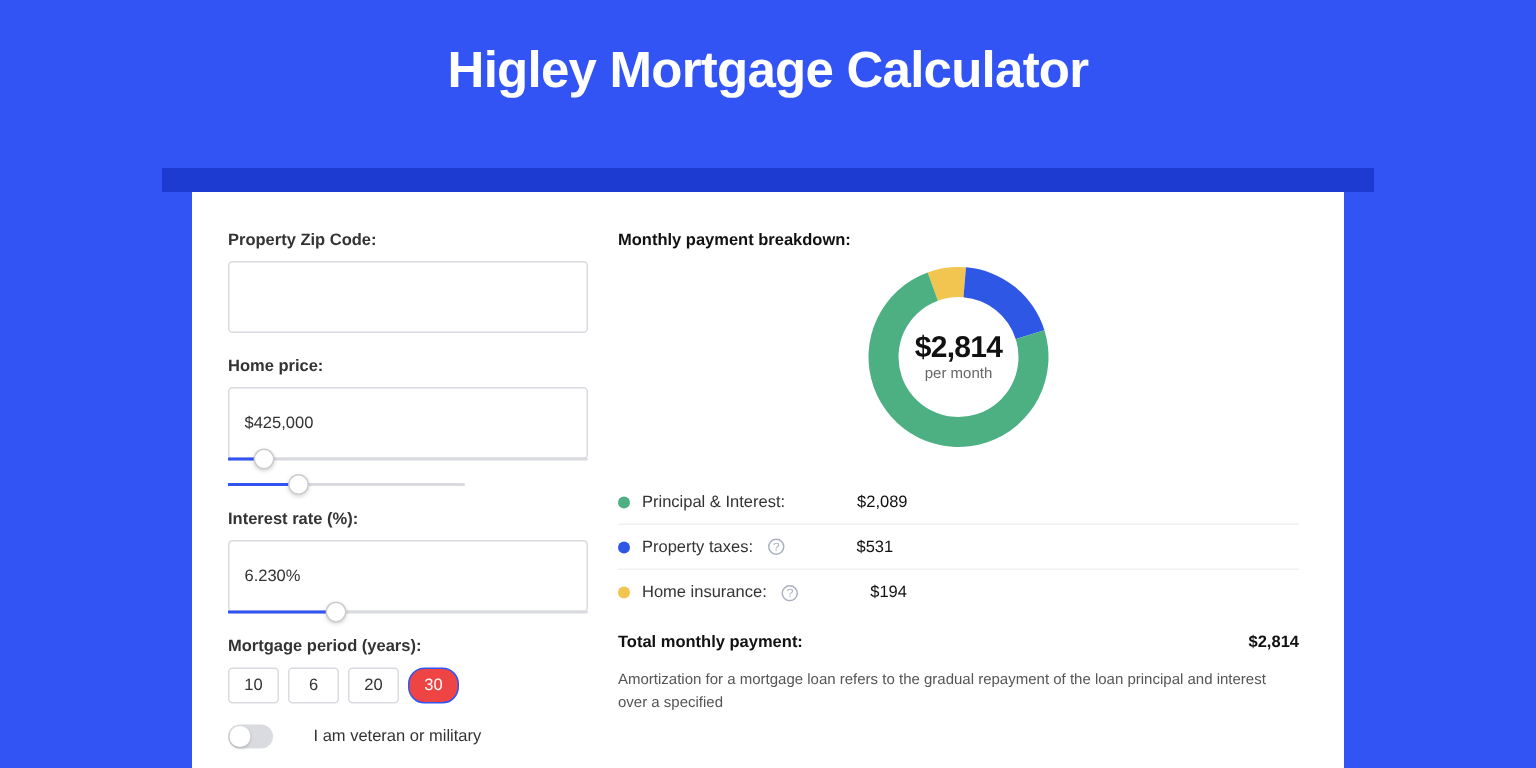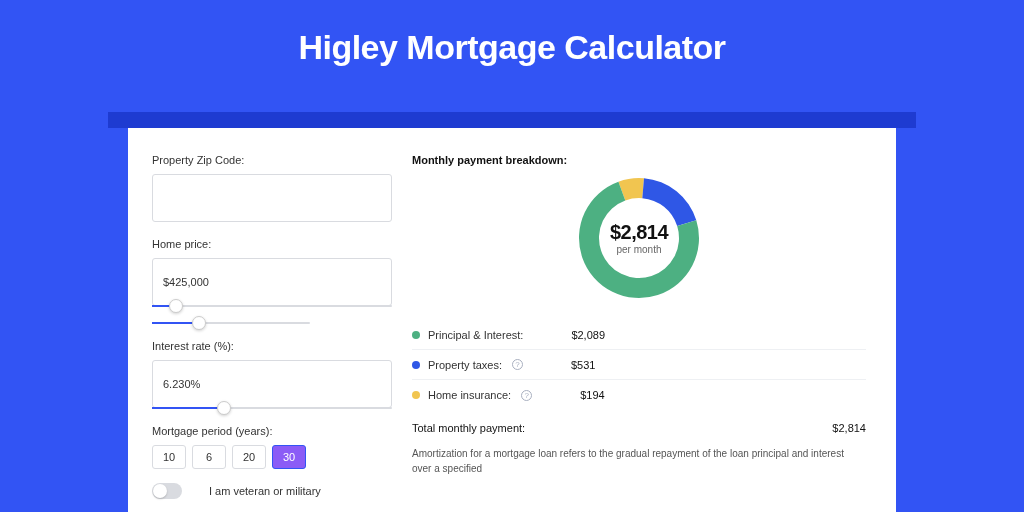--- a/index.html
+++ b/index.html
@@ -3,50 +3,50 @@
 <meta charset="utf-8">
 <style>
   * { box-sizing: border-box; margin: 0; padding: 0; }
   html, body { width: 1024px; height: 512px; overflow: hidden; font-family: -apple-system, BlinkMacSystemFont, "Segoe UI", Arial, sans-serif; }
   body { background: #3254f4; }
   .page-title { text-align: center; color: #fff; font-size: 34px; font-weight: 800; padding-top: 28px; padding-bottom: 22px; letter-spacing: -0.5px; }
   .shadow-bar { position: absolute; top: 112px; left: 108px; width: 808px; height: 16px; background: #1e3bd1; }
   .card { position: absolute; top: 128px; left: 128px; width: 768px; height: 384px; background: #fff; padding: 26px 30px 0 24px; display: flex; gap: 20px; }
   .col-left { width: 240px; flex-shrink: 0; }
   .col-right { flex: 1; }
-  .field-label { font-size: 11px; color: #333; margin-bottom: 8px; display: block; }
+  .field-label { font-size: 11px; color: #333; margin-bottom: 8px; display: block; font-weight: bold; }
   .text-input { width: 100%; height: 48px; border: 1px solid #d9dbe0; border-radius: 3px; padding: 0 10px; font-size: 11px; color: #333; background: #fff; }
   .field-group { margin-bottom: 16px; position: relative; }
   .slider-track { position: relative; height: 2px; background: #d9dbe0; margin-top: -1px; border-radius: 1px; }
   .slider-fill { position: absolute; top: 0; left: 0; height: 2px; background: #3254f4; }
   .slider-thumb { position: absolute; top: -6px; width: 14px; height: 14px; border-radius: 50%; background: #fff; border: 1px solid #ccc; box-shadow: 0 1px 3px rgba(0,0,0,0.18); transform: translateX(-50%); }
   .dp-row { display: flex; gap: 8px; }
   .dp-row .text-input:first-child { flex: 1; }
   .dp-row .text-input:last-child { width: 72px; }
   .period-row { display: flex; gap: 6px; }
   .period-btn { width: 34px; height: 24px; border: 1px solid #d9dbe0; border-radius: 3px; background: #fff; font-size: 11px; color: #333; display: flex; align-items: center; justify-content: center; cursor: pointer; }
-  .period-btn.active { background: #8b5cf6; color: #fff; border-color: #3254f4; }
+  .period-btn.active { background: #ef4444; color: #fff; border-color: #3254f4; border-radius: 11px; }
   .toggle-row { display: flex; align-items: center; gap: 27px; margin-top: 14px; }
   .toggle { width: 30px; height: 16px; background: #d9dbe0; border-radius: 8px; position: relative; cursor: pointer; }
   .toggle::after { content: ""; position: absolute; left: 1px; top: 1px; width: 14px; height: 14px; border-radius: 50%; background: #fff; box-shadow: 0 1px 2px rgba(0,0,0,0.2); }
   .toggle-label { font-size: 11px; color: #333; }
   .breakdown-title { font-size: 11px; font-weight: 700; color: #111; margin-bottom: 8px; }
   .donut-wrap { display: flex; justify-content: center; margin: 6px 0 18px; }
   .donut-center { position: absolute; top: 0; left: 0; width: 100%; height: 100%; display: flex; flex-direction: column; align-items: center; justify-content: center; }
   .donut-amount { font-size: 20px; font-weight: 800; color: #111; letter-spacing: -0.5px; }
   .donut-sub { font-size: 10px; color: #666; }
   .legend-row { display: flex; align-items: center; height: 30px; border-bottom: 1px solid #eef0f3; font-size: 11px; color: #333; gap: 48px; }
   .legend-row:last-of-type { border-bottom: none; }
   .legend-left { display: flex; align-items: center; gap: 8px; }
   .dot { width: 8px; height: 8px; border-radius: 50%; }
   .dot-green { background: #4db082; }
   .dot-blue  { background: #2f57e6; }
   .dot-yellow{ background: #f1c550; }
   .legend-val { font-weight: 400; color: #111; }
-  .total-row { display: flex; align-items: center; justify-content: space-between; font-size: 11px; font-weight: 400; color: #111; height: 36px; }
+  .total-row { display: flex; align-items: center; justify-content: space-between; font-size: 11px; font-weight: 700; color: #111; height: 36px; }
   .info-icon { width: 11px; height: 11px; border-radius: 50%; border: 1px solid #a9b0c0; color: #a9b0c0; font-size: 8px; display: inline-flex; align-items: center; justify-content: center; margin-left: 2px; }
   .amort-title { font-size: 11px; font-weight: 700; color: #111; margin-top: 16px; margin-bottom: 10px; }
   .amort-text { font-size: 10px; color: #555; line-height: 1.5; }
   .donut-holder { position: relative; width: 128px; height: 128px; }
 </style>
 </head>
 <body>
 
 <div class="page-title">Higley Mortgage Calculator</div>
 <div class="shadow-bar"></div>

